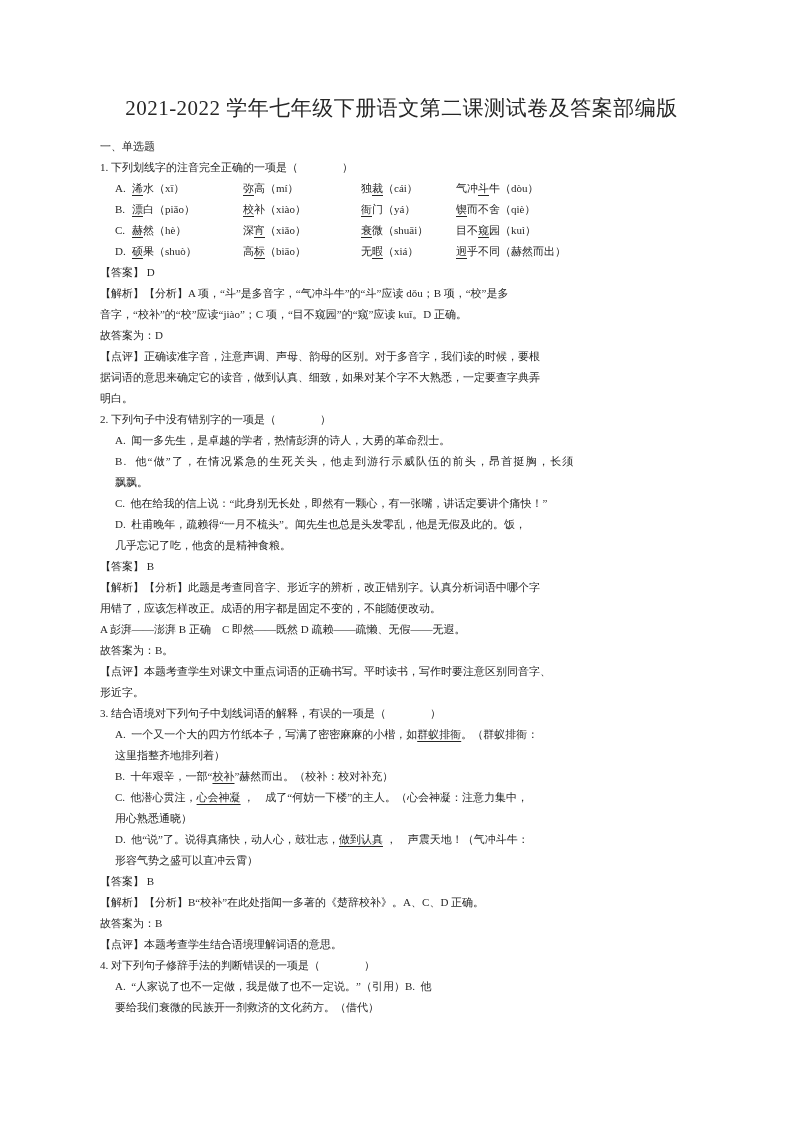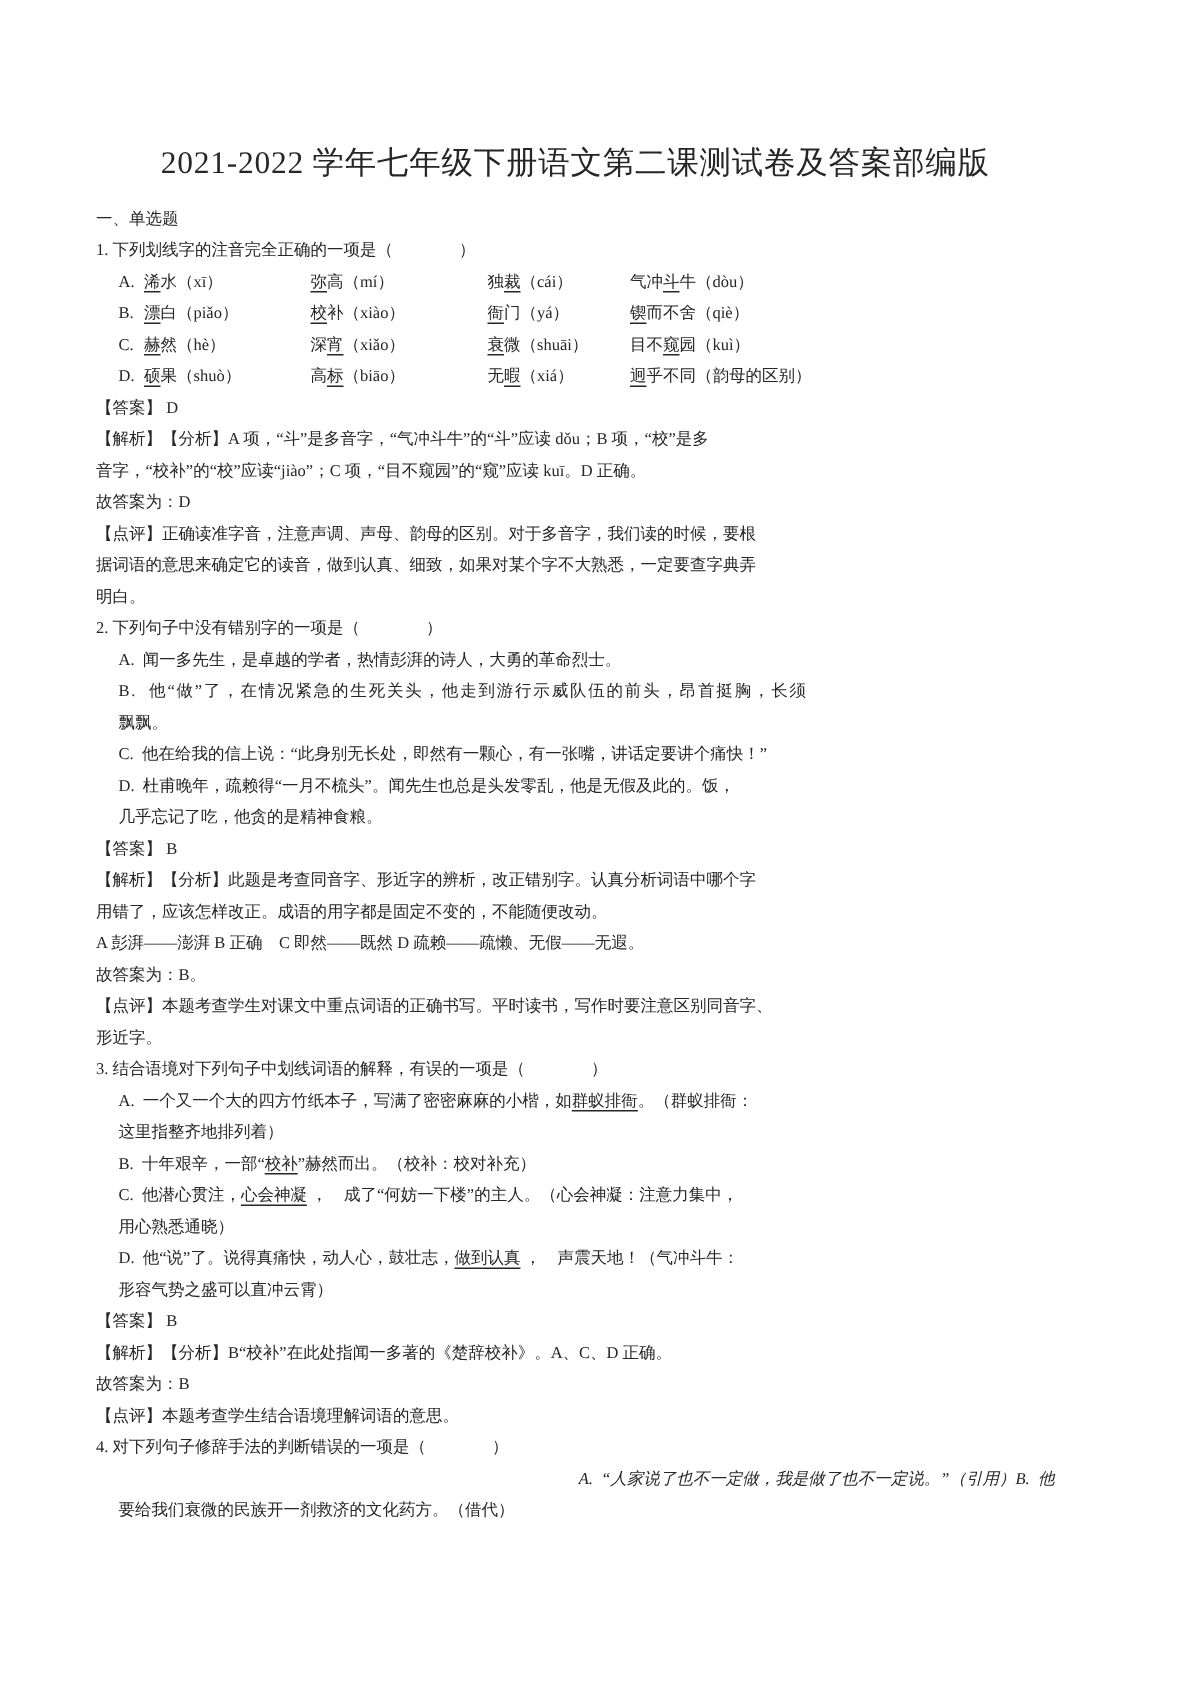--- a/index.html
+++ b/index.html
@@ -8,21 +8,21 @@
     height: 1122px;
     background: #ffffff;
     color: #262626;
     font-family: "Liberation Serif", "DejaVu Serif", serif;
     overflow: hidden;
   }
   .page {
     box-sizing: border-box;
     width: 793px;
     height: 796px;
-    padding: 94px 90px 0 64px;
+    padding: 94px 90px 0 100px;
   }
   .title {
     font-size: 21px;
     font-weight: normal;
     text-align: center;
     margin: 0 0 14px 0;
     line-height: 28px;
     white-space: nowrap;
     letter-spacing: 0.5px;
   }
@@ -33,38 +33,37 @@
     min-height: 21px;
   }
   .line.opt { padding-left: 15px; }
   .line.cols {
     display: grid;
     grid-template-columns: 17px 111px 118px 95px auto;
     padding-left: 15px;
   }
   .line.split {
     display: flex;
-    justify-content: flex-end;
+    justify-content: flex-start;
     padding-left: 15px;
-    font-style: italic;
   }
   .u { text-decoration: underline; text-underline-offset: 3px; }
 </style>
 </head>
 <body>
 
 <div class="page">
   <h1 class="title">2021-2022 学年七年级下册语文第二课测试卷及答案部编版</h1>
   <div class="doc">
       <div class="line"><span>一、单选题</span></div>
       <div class="line"><span>1. 下列划线字的注音完全正确的一项是（　　　　）</span></div>
       <div class="line cols"><span>A.</span><span><span class="u">浠</span><span>水（xī）</span></span><span><span class="u">弥</span><span>高（mí）</span></span><span><span>独</span><span class="u">裁</span><span>（cái）</span></span><span><span>气冲</span><span class="u">斗</span><span>牛（dòu）</span></span></div>
       <div class="line cols"><span>B.</span><span><span class="u">漂</span><span>白（piǎo）</span></span><span><span class="u">校</span><span>补（xiào）</span></span><span><span class="u">衙</span><span>门（yá）</span></span><span><span class="u">锲</span><span>而不舍（qiè）</span></span></div>
       <div class="line cols"><span>C.</span><span><span class="u">赫</span><span>然（hè）</span></span><span><span>深</span><span class="u">宵</span><span>（xiǎo）</span></span><span><span class="u">衰</span><span>微（shuāi）</span></span><span><span>目不</span><span class="u">窥</span><span>园（kuì）</span></span></div>
-      <div class="line cols"><span>D.</span><span><span class="u">硕</span><span>果（shuò）</span></span><span><span>高</span><span class="u">标</span><span>（biāo）</span></span><span><span>无</span><span class="u">暇</span><span>（xiá）</span></span><span><span class="u">迥</span><span>乎不同（韵母的区别）</span></span></div>
+      <div class="line cols"><span>D.</span><span><span class="u">硕</span><span>果（shuò）</span></span><span><span>高</span><span class="u">标</span><span>（biāo）</span></span><span><span>无</span><span class="u">暇</span><span>（xiá）</span></span><span><span class="u">迥</span><span>乎不同（赫然而出）</span></span></div>
       <div class="line"><span>【答案】 D</span></div>
       <div class="line"><span>【解析】【分析】A 项，“斗”是多音字，“气冲斗牛”的“斗”应读 dǒu；B 项，“校”是多</span></div>
       <div class="line"><span>音字，“校补”的“校”应读“jiào”；C 项，“目不窥园”的“窥”应读 kuī。D 正确。</span></div>
       <div class="line"><span>故答案为：D</span></div>
       <div class="line"><span>【点评】正确读准字音，注意声调、声母、韵母的区别。对于多音字，我们读的时候，要根</span></div>
       <div class="line"><span>据词语的意思来确定它的读音，做到认真、细致，如果对某个字不大熟悉，一定要查字典弄</span></div>
       <div class="line"><span>明白。</span></div>
       <div class="line"><span>2. 下列句子中没有错别字的一项是（　　　　）</span></div>
       <div class="line opt"><span>A.  闻一多先生，是卓越的学者，热情彭湃的诗人，大勇的革命烈士。</span></div>
       <div class="line opt" style="letter-spacing: 1.2px;"><span>B.  他“做”了，在情况紧急的生死关头，他走到游行示威队伍的前头，昂首挺胸，长须</span></div>

